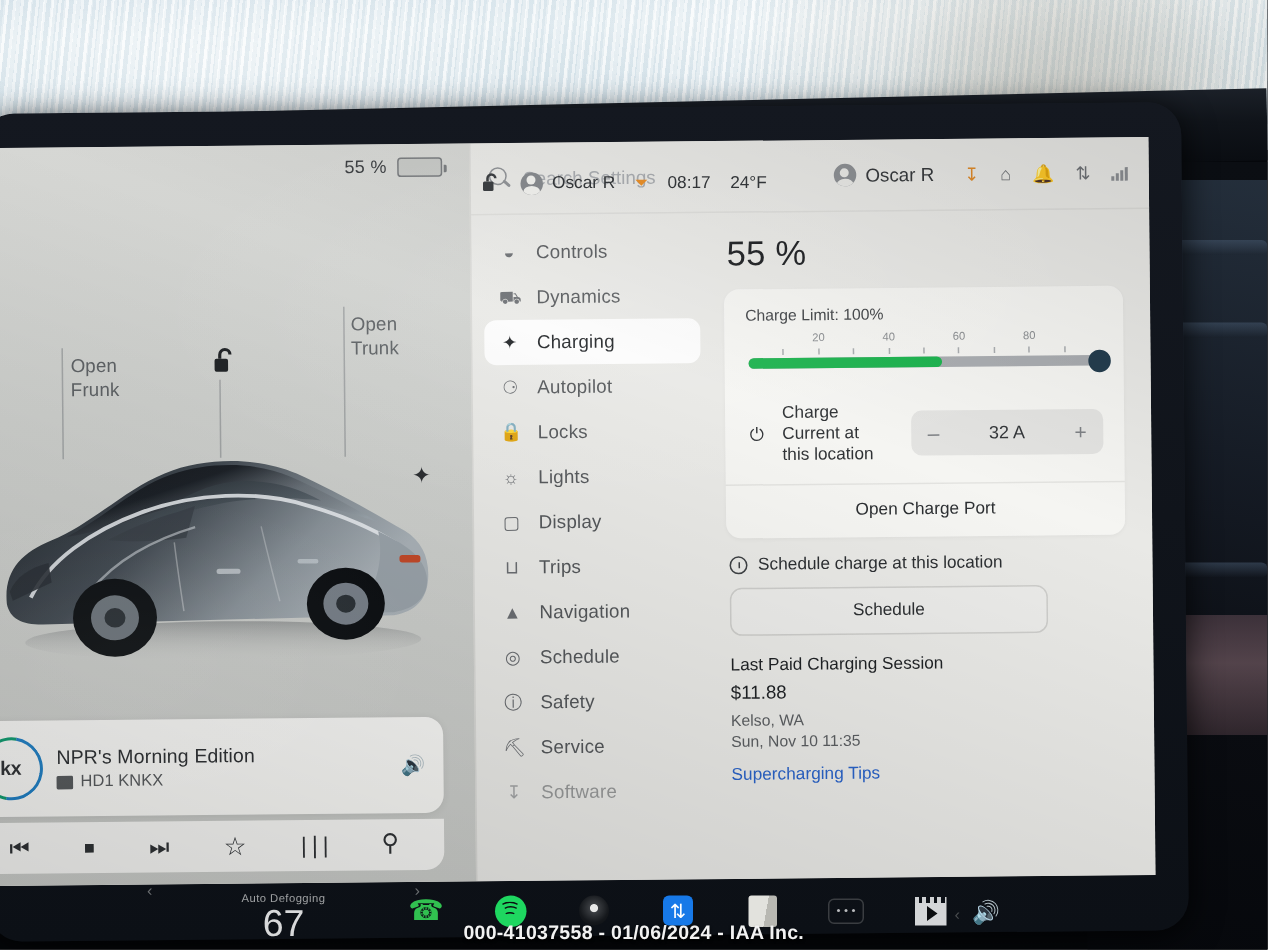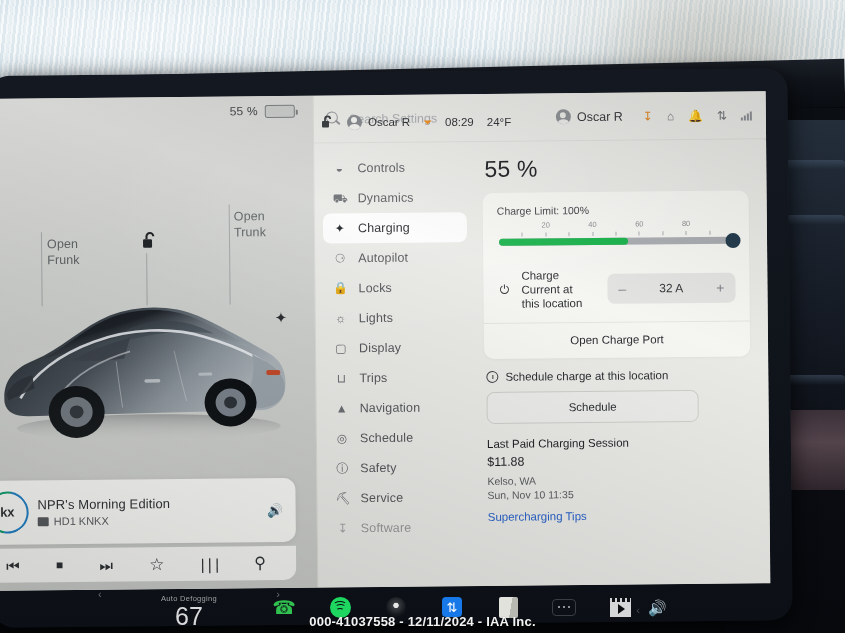--- a/index.html
+++ b/index.html
@@ -652,21 +652,21 @@
       <svg width="13" height="14" viewBox="0 0 13 14">
         <path d="M4 6 V3.9 a2.6 2.6 0 0 1 5.2 0" fill="none" stroke="#3b3e41" stroke-width="1.7"></path>
         <rect x="1" y="6" width="7" height="6.4" rx="1" fill="#3b3e41"></rect>
       </svg>
     </span>
     <span style="display:flex; align-items:center; gap:6px; font-size:11.5px; color:#323538;">
       <span class="avatar-sm" style="background:#83868a"></span>
       <span>Oscar R</span>
     </span>
     <span style="font-size:11px; color:#e08a28; line-height:1;">⏷</span>
-    <span style="font-size:11.5px; color:#323538;">08:29</span>
+    <span style="font-size:11.5px; color:#323538;">08:17</span>
     <span style="font-size:11.5px; color:#323538;">24°F</span>
   </div>
 
   <div class="taskbar">
     <div class="climate">
       <span class="climate-arrow" style="left:-6px">‹</span>
       <div class="climate-lbl">Auto Defogging</div>
       <div class="climate-temp">67</div>
       <span class="climate-arrow" style="right:-6px">›</span>
     </div>
@@ -701,14 +701,14 @@
             <span class="strip"></span>
             <span class="body"></span>
           </span>
       </span>
     </div>
 
     <span class="vol-arrow">‹</span>
     <span class="vol">🔊</span>
   </div>
 
-  <div class="watermark">000-41037558 - 12/11/2024 - IAA Inc.</div>
+  <div class="watermark">000-41037558 - 01/06/2024 - IAA Inc.</div>
 </div>
 
 </body></html>

